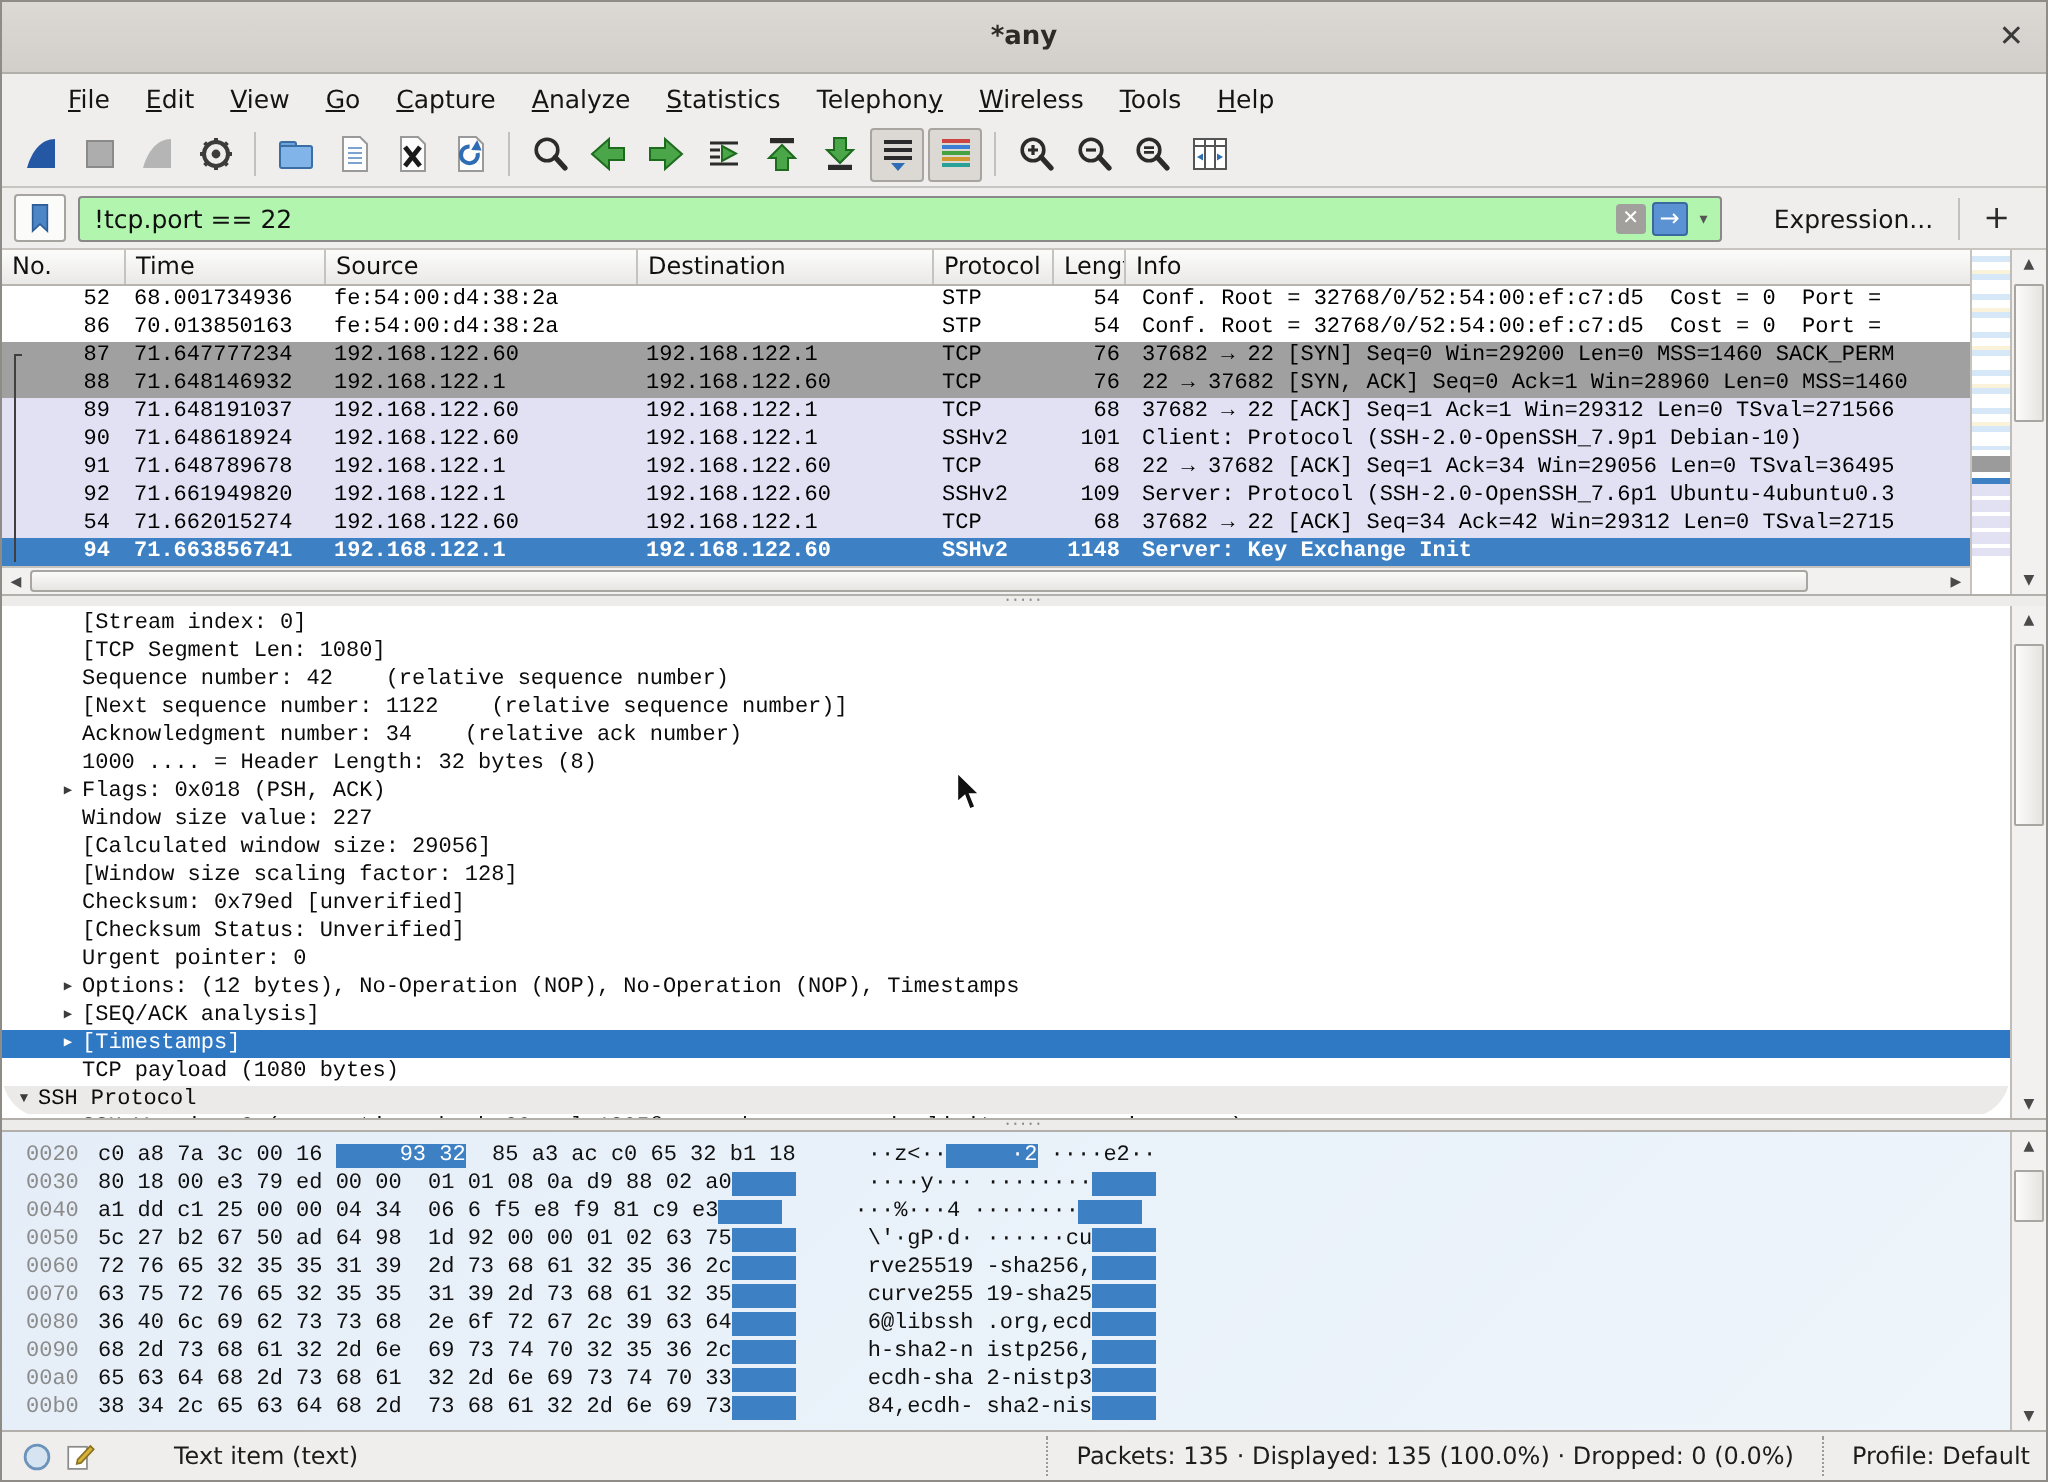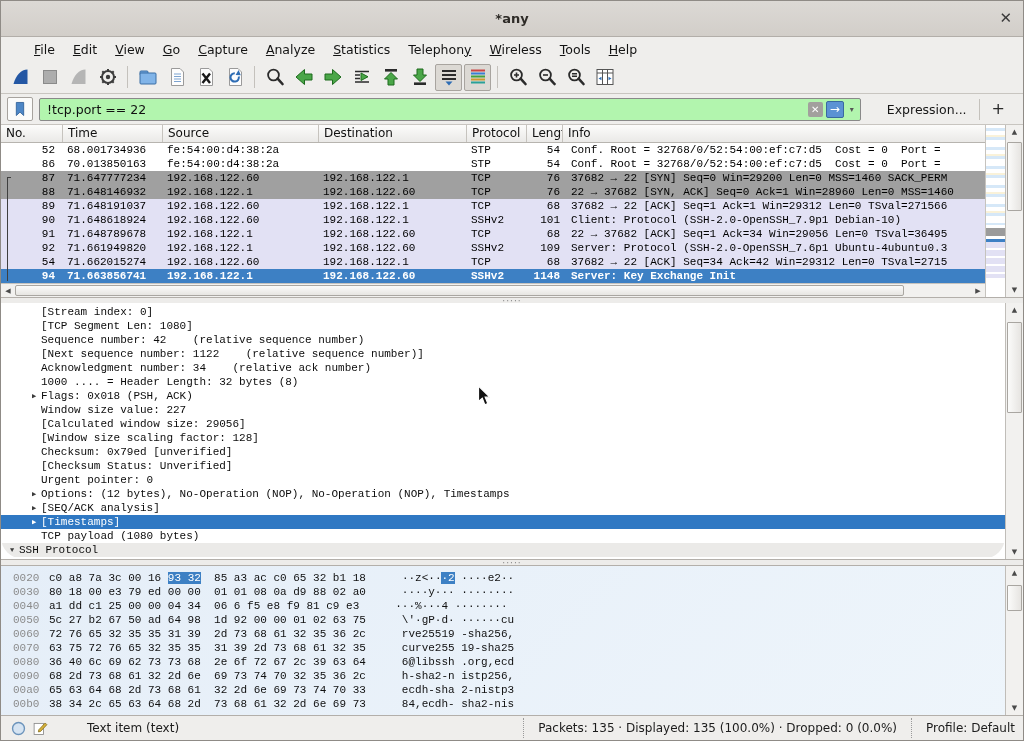--- a/index.html
+++ b/index.html
@@ -90,21 +90,21 @@
   .dt-line.sel{background:#2f78c3;color:#fff;} .dt-line.sel .arr{color:#fff;}
   .dt-line.shade{background:#ebeae8;}
 
   
   .hex-pane{height:150px;flex:none;display:flex;background:linear-gradient(135deg,#e5eef8,#eef5fb);border-top:1px solid #b3afaa;}
   .hx-main{flex:1;overflow:hidden;padding-top:5px;font-size:11px;color:#101010;}
   .hx-row{height:14px;line-height:14px;display:flex;white-space:pre;}
   .hx-off{width:46px;flex:none;padding-left:12px;color:#8b8b8b;}
   .hx-bytes{margin-left:2px;}
   .hx-ascii{margin-left:36px;}
-  .hl{background:var(--sel);color:#fff;}
+  .hl{background:var(--sel);color:#fff;padding-left:32px;}
 
   
   .statusbar{height:25px;flex:none;display:flex;align-items:center;border-top:1px solid #b3afaa;background:#efeeec;font-size:12px;color:#1c1c1c;padding:0 6px;}
   .sb-icon{width:22px;height:20px;display:flex;align-items:center;justify-content:center;}
   .sb-icon svg{width:17px;height:17px;display:block;}
   .sb-left{margin-left:36px;white-space:nowrap;}
   .sb-right{margin-left:auto;display:flex;align-items:center;}
   .sb-packets{padding:3px 14px;border-left:1px dotted #9a9a9a;white-space:nowrap;}
   .sb-profile{padding:3px 2px 3px 14px;border-left:1px dotted #9a9a9a;white-space:nowrap;}
 

